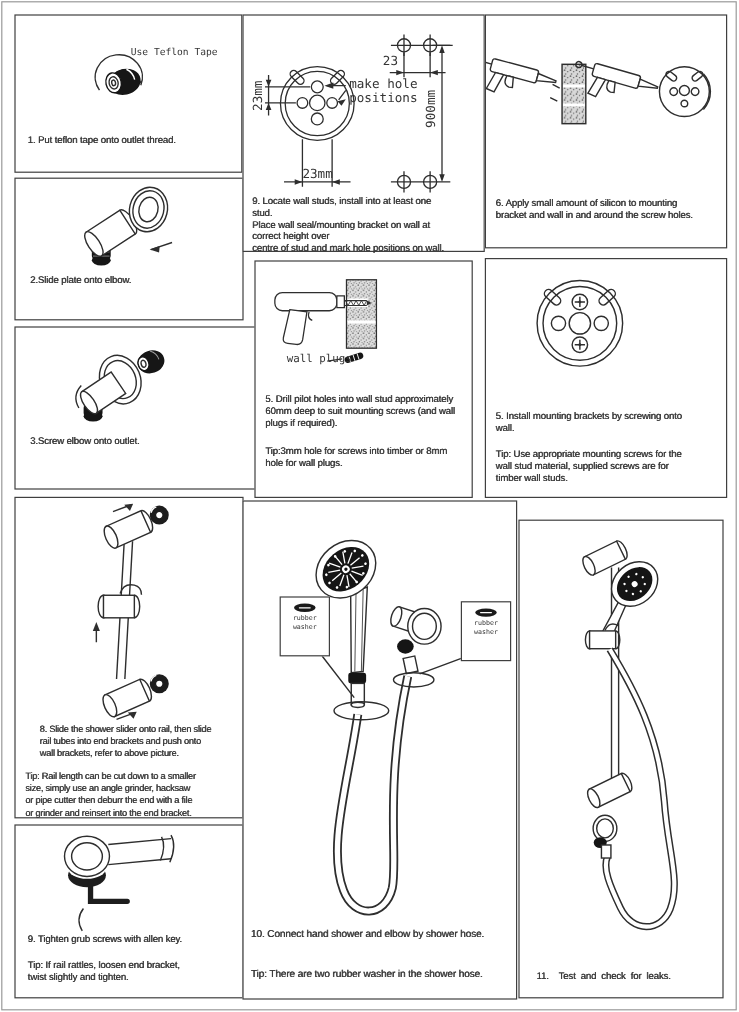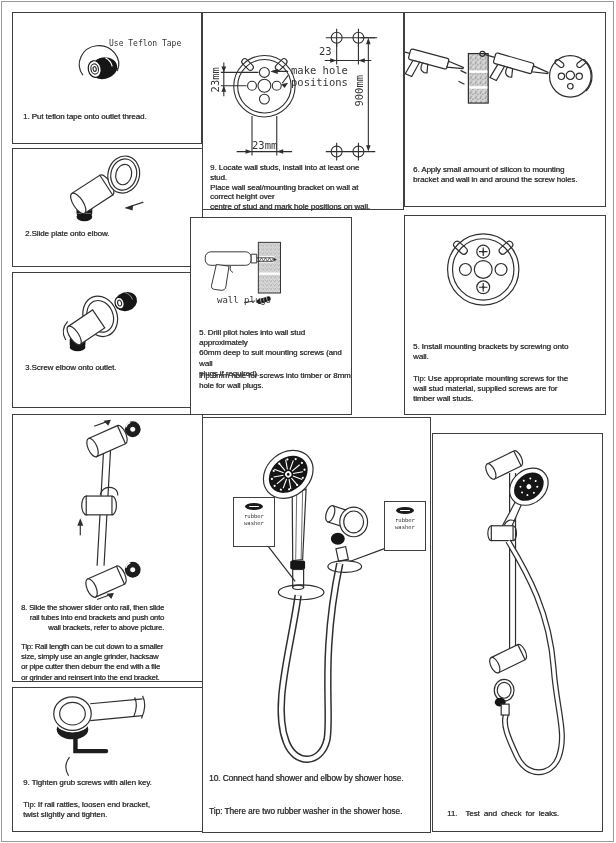--- a/index.html
+++ b/index.html
@@ -147,21 +147,21 @@
     <div class="mono m10" style="left:49px;top:127px;">23mm</div>
     <div class="mono m10" style="left:116px;top:33px;">23</div>
     <div class="mono m10 vlabel" style="left:133px;top:72px;width:48px;">900mm</div>
     <div class="cap" style="left:7px;top:150px;line-height:9.8px;">9. Locate wall studs, install into at least one
 stud.
 Place wall seal/mounting bracket on wall at
 correct height over
 centre of stud and mark hole positions on wall.</div>
   </div>
 
-  <div class="panel" style="left:190px;top:217px;width:162px;height:198px;">
+  <div class="panel" style="left:212px;top:217px;width:182px;height:198px;">
     <svg viewBox="0 0 202 198">
       <defs>
         <pattern id="st5" patternUnits="userSpaceOnUse" width="5" height="5">
           <rect width="5" height="5" fill="#dedede"></rect>
           <circle cx="1" cy="1" r="0.7" fill="#6e6e6e"></circle>
           <circle cx="3.6" cy="2.4" r="0.6" fill="#6e6e6e"></circle>
           <circle cx="2" cy="4" r="0.6" fill="#6e6e6e"></circle>
           <circle cx="4.5" cy="4.6" r="0.5" fill="#6e6e6e"></circle>
         </pattern>
       </defs>
@@ -294,21 +294,21 @@
           <path d="M100 81.5 a4.5 9.5 0 0 1 0 19"></path>
         </g>
         <path d="M82 11 L97 5.5"></path>
         <path d="M99 4.5 l-7.5 0.8 4.8 5.2 z" fill="#2e2e2e" stroke="none"></path>
         <path d="M68 121 V108"></path>
         <path d="M68 104 l-3 7.5 h6 z" fill="#2e2e2e" stroke="none"></path>
         <path d="M85 186 L100 180.5"></path>
         <path d="M102 179.5 l-7.5 0.8 4.8 5.2 z" fill="#2e2e2e" stroke="none"></path>
       </g>
     </svg>
-    <div class="cap small" style="left:8px;top:188px;text-align:right;">8. Slide the shower slider onto rail, then slide
+    <div class="cap small" style="left:20px;top:188px;">8. Slide the shower slider onto rail, then slide
 rail tubes into end brackets and push onto
 wall brackets, refer to above picture.</div>
     <div class="cap small" style="left:8px;top:227px;">Tip: Rail length can be cut down to a smaller
 size, simply use an angle grinder, hacksaw
 or pipe cutter then deburr the end with a file
 or grinder and reinsert into the end bracket.</div>
   </div>
 
   <div class="panel" style="left:12px;top:687px;width:191px;height:145px;">
     <svg viewBox="0 0 191 145">

